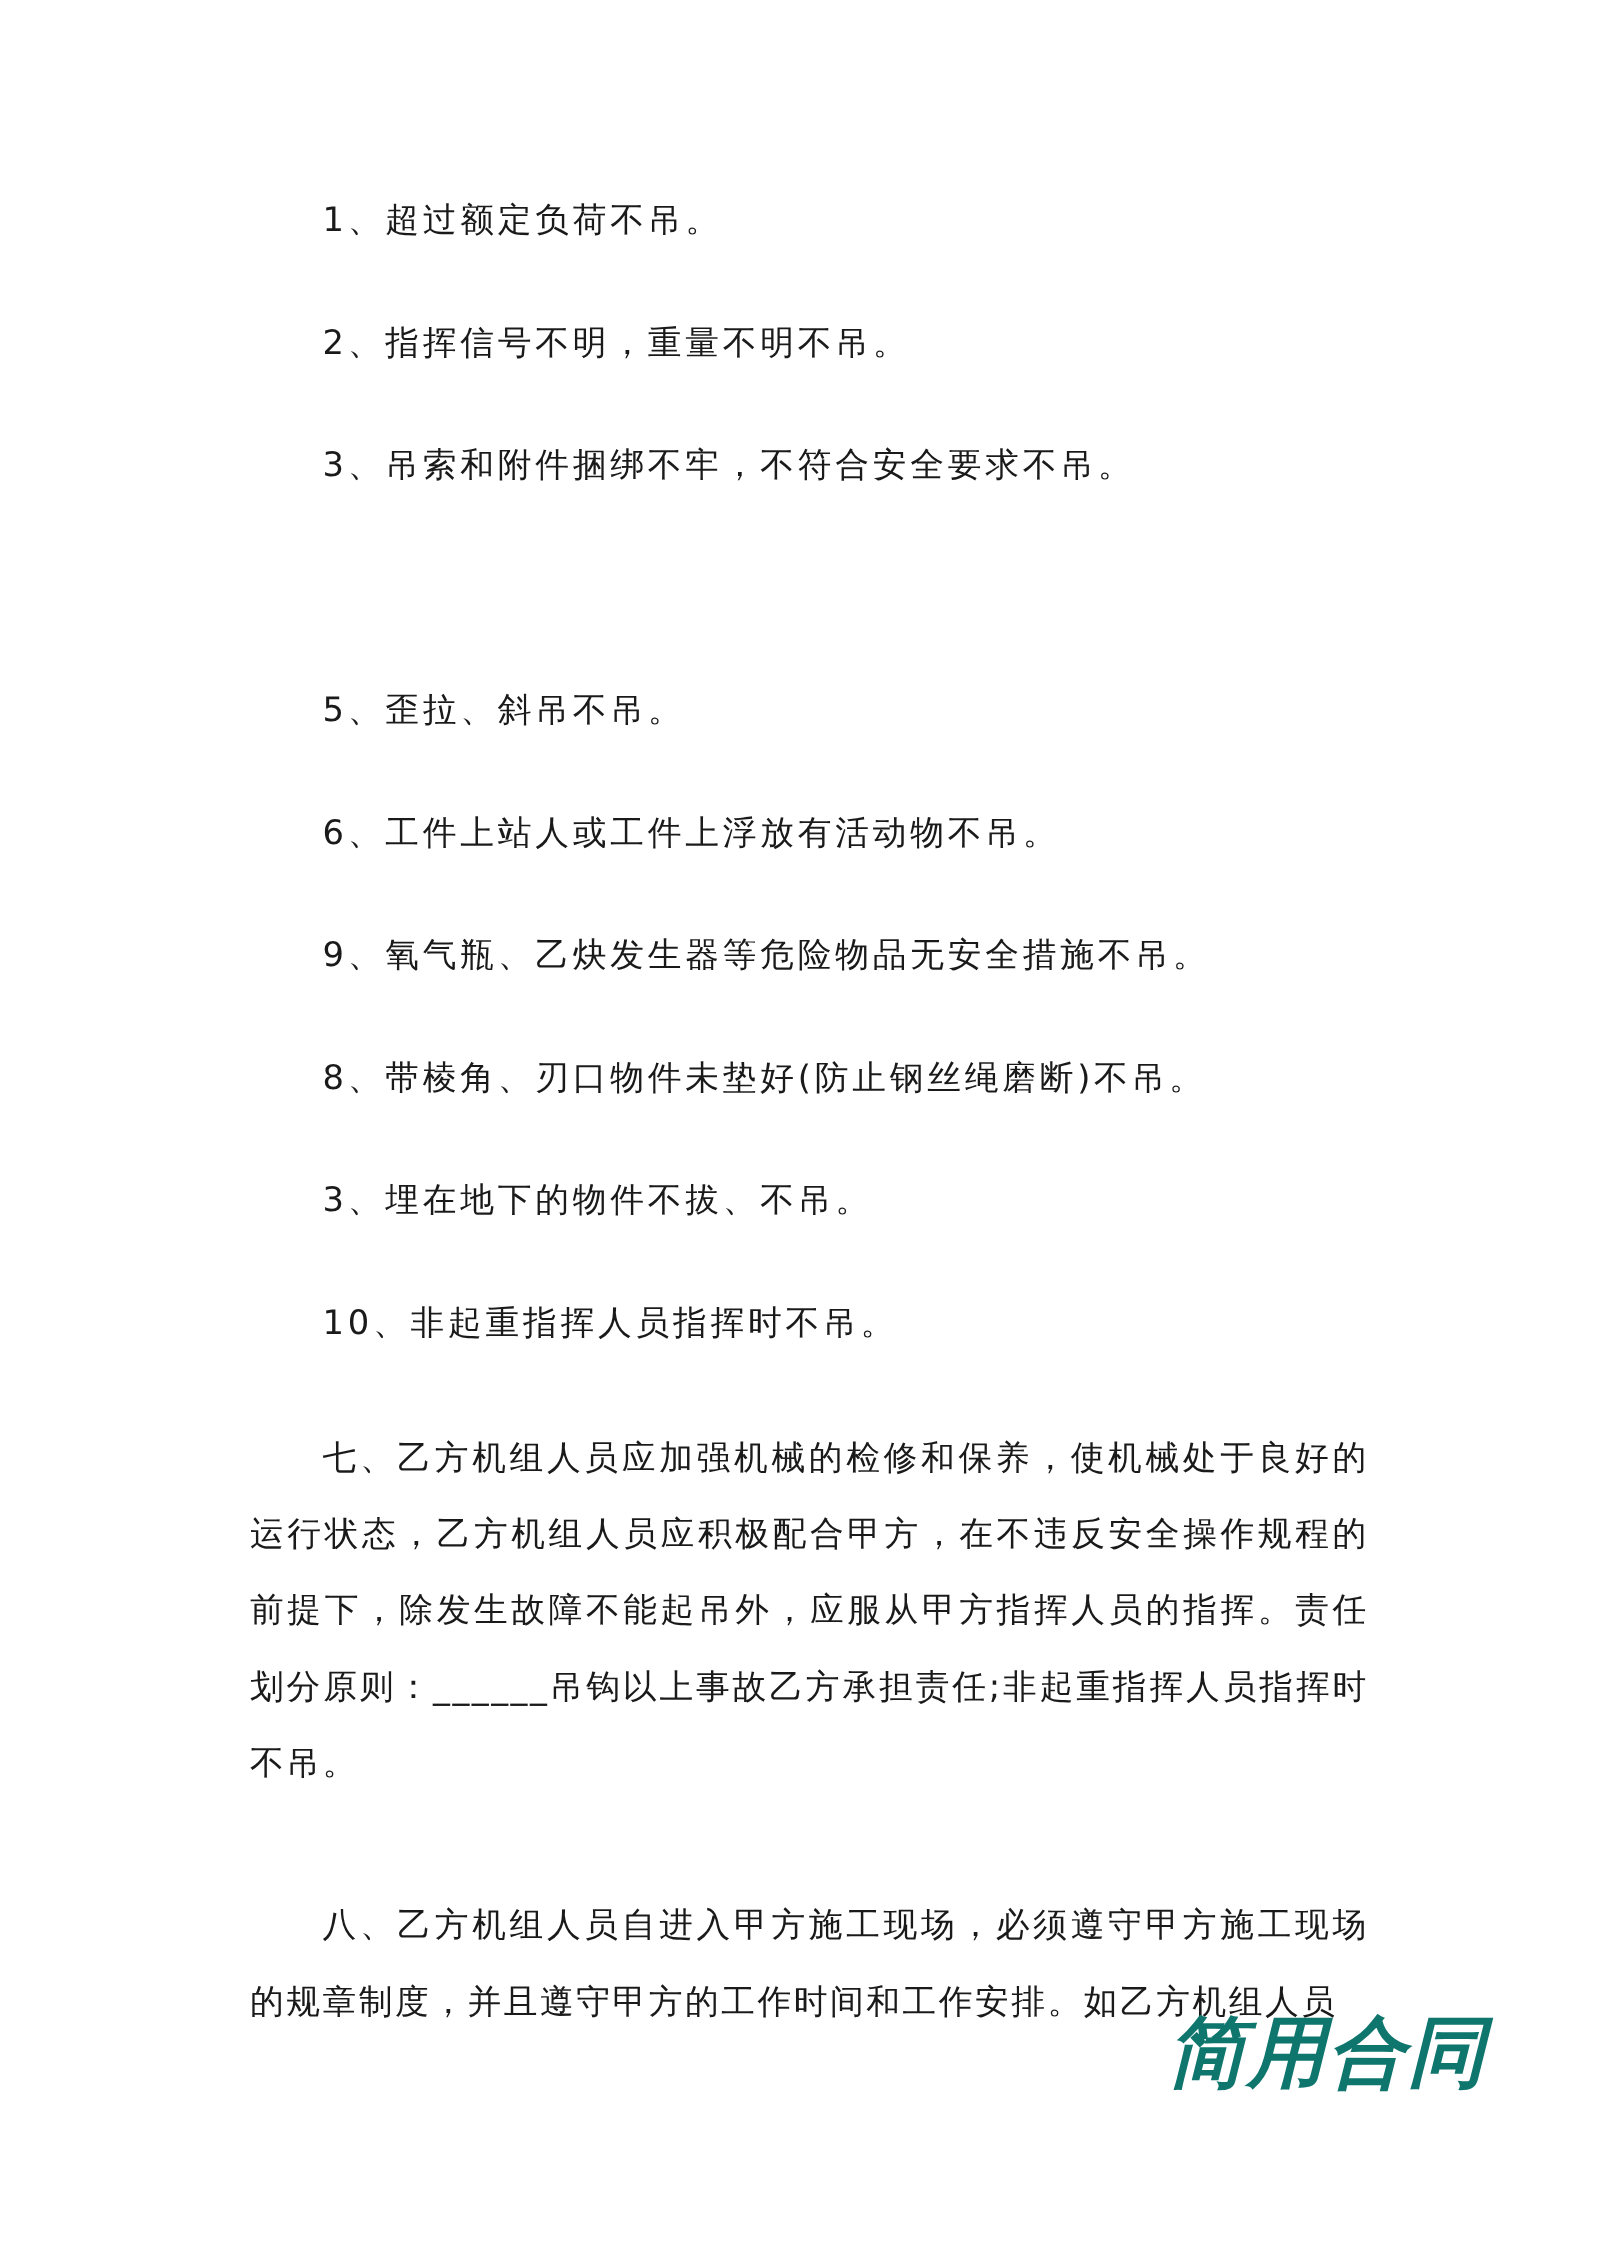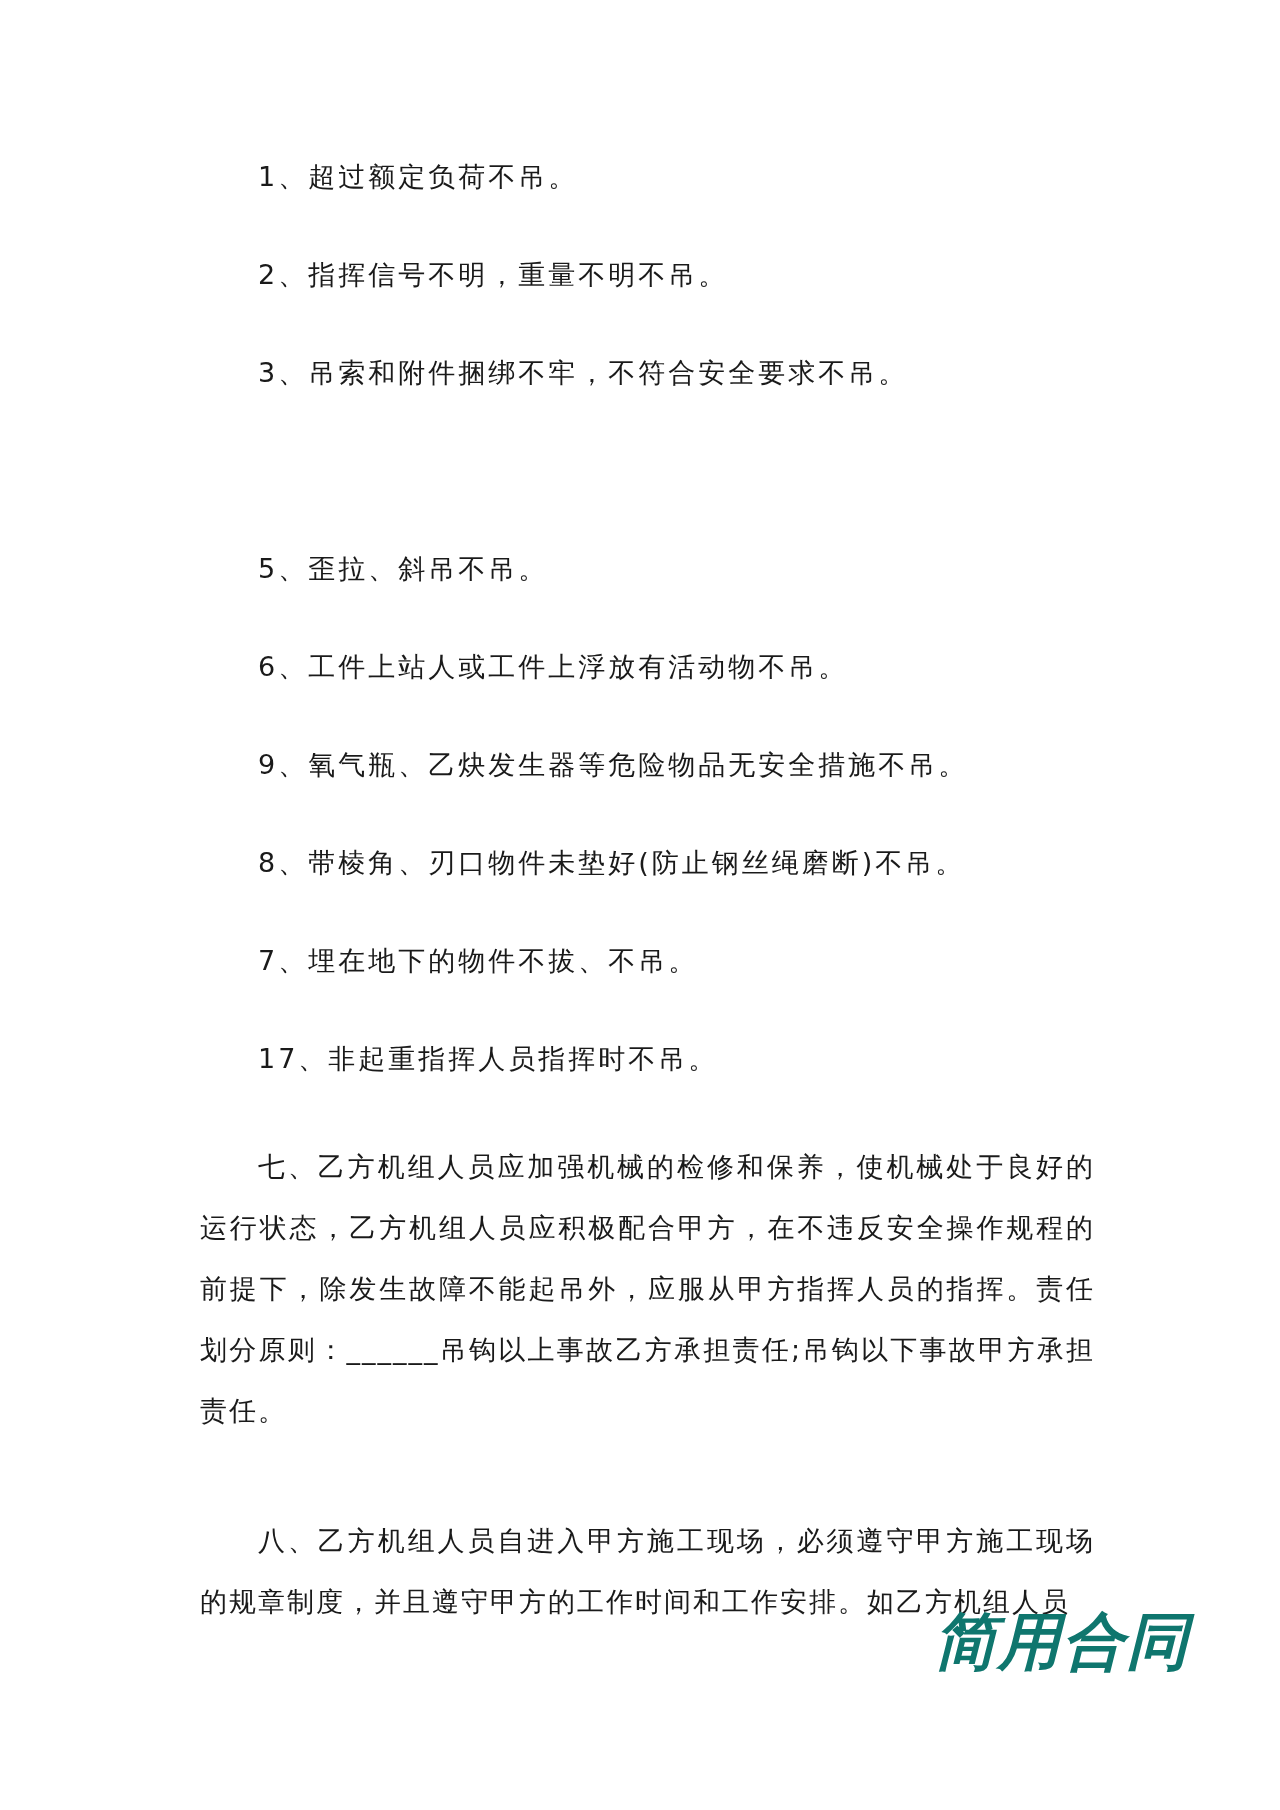--- a/index.html
+++ b/index.html
@@ -17,20 +17,20 @@
 <body>
 
 <div class="page">
   <div class="item" style="top:160px">1、超过额定负荷不吊。</div>
   <div class="item" style="top:258px">2、指挥信号不明，重量不明不吊。</div>
   <div class="item" style="top:356px">3、吊索和附件捆绑不牢，不符合安全要求不吊。</div>
   <div class="item" style="top:552px">5、歪拉、斜吊不吊。</div>
   <div class="item" style="top:650px">6、工件上站人或工件上浮放有活动物不吊。</div>
   <div class="item" style="top:748px">9、氧气瓶、乙炔发生器等危险物品无安全措施不吊。</div>
   <div class="item" style="top:846px">8、带棱角、刃口物件未垫好(防止钢丝绳磨断)不吊。</div>
-  <div class="item" style="top:944px">7、埋在地下的物件不拔、不吊。</div>
-  <div class="item" style="top:1042px">17、非起重指挥人员指挥时不吊。</div>
+  <div class="item" style="top:944px">3、埋在地下的物件不拔、不吊。</div>
+  <div class="item" style="top:1042px">10、非起重指挥人员指挥时不吊。</div>
 
-  <div class="para" style="top:1136px">七、乙方机组人员应加强机械的检修和保养，使机械处于良好的运行状态，乙方机组人员应积极配合甲方，在不违反安全操作规程的前提下，除发生故障不能起吊外，应服从甲方指挥人员的指挥。责任划分原则：______吊钩以上事故乙方承担责任;吊钩以下事故甲方承担责任。</div>
+  <div class="para" style="top:1136px">七、乙方机组人员应加强机械的检修和保养，使机械处于良好的运行状态，乙方机组人员应积极配合甲方，在不违反安全操作规程的前提下，除发生故障不能起吊外，应服从甲方指挥人员的指挥。责任划分原则：______吊钩以上事故乙方承担责任;非起重指挥人员指挥时不吊。</div>
   <div class="para" style="top:1510px">八、乙方机组人员自进入甲方施工现场，必须遵守甲方施工现场的规章制度，并且遵守甲方的工作时间和工作安排。如乙方机组人员</div>
 
   <div class="wm wm1">简用合同</div>
 </div>
 
 </body></html>

